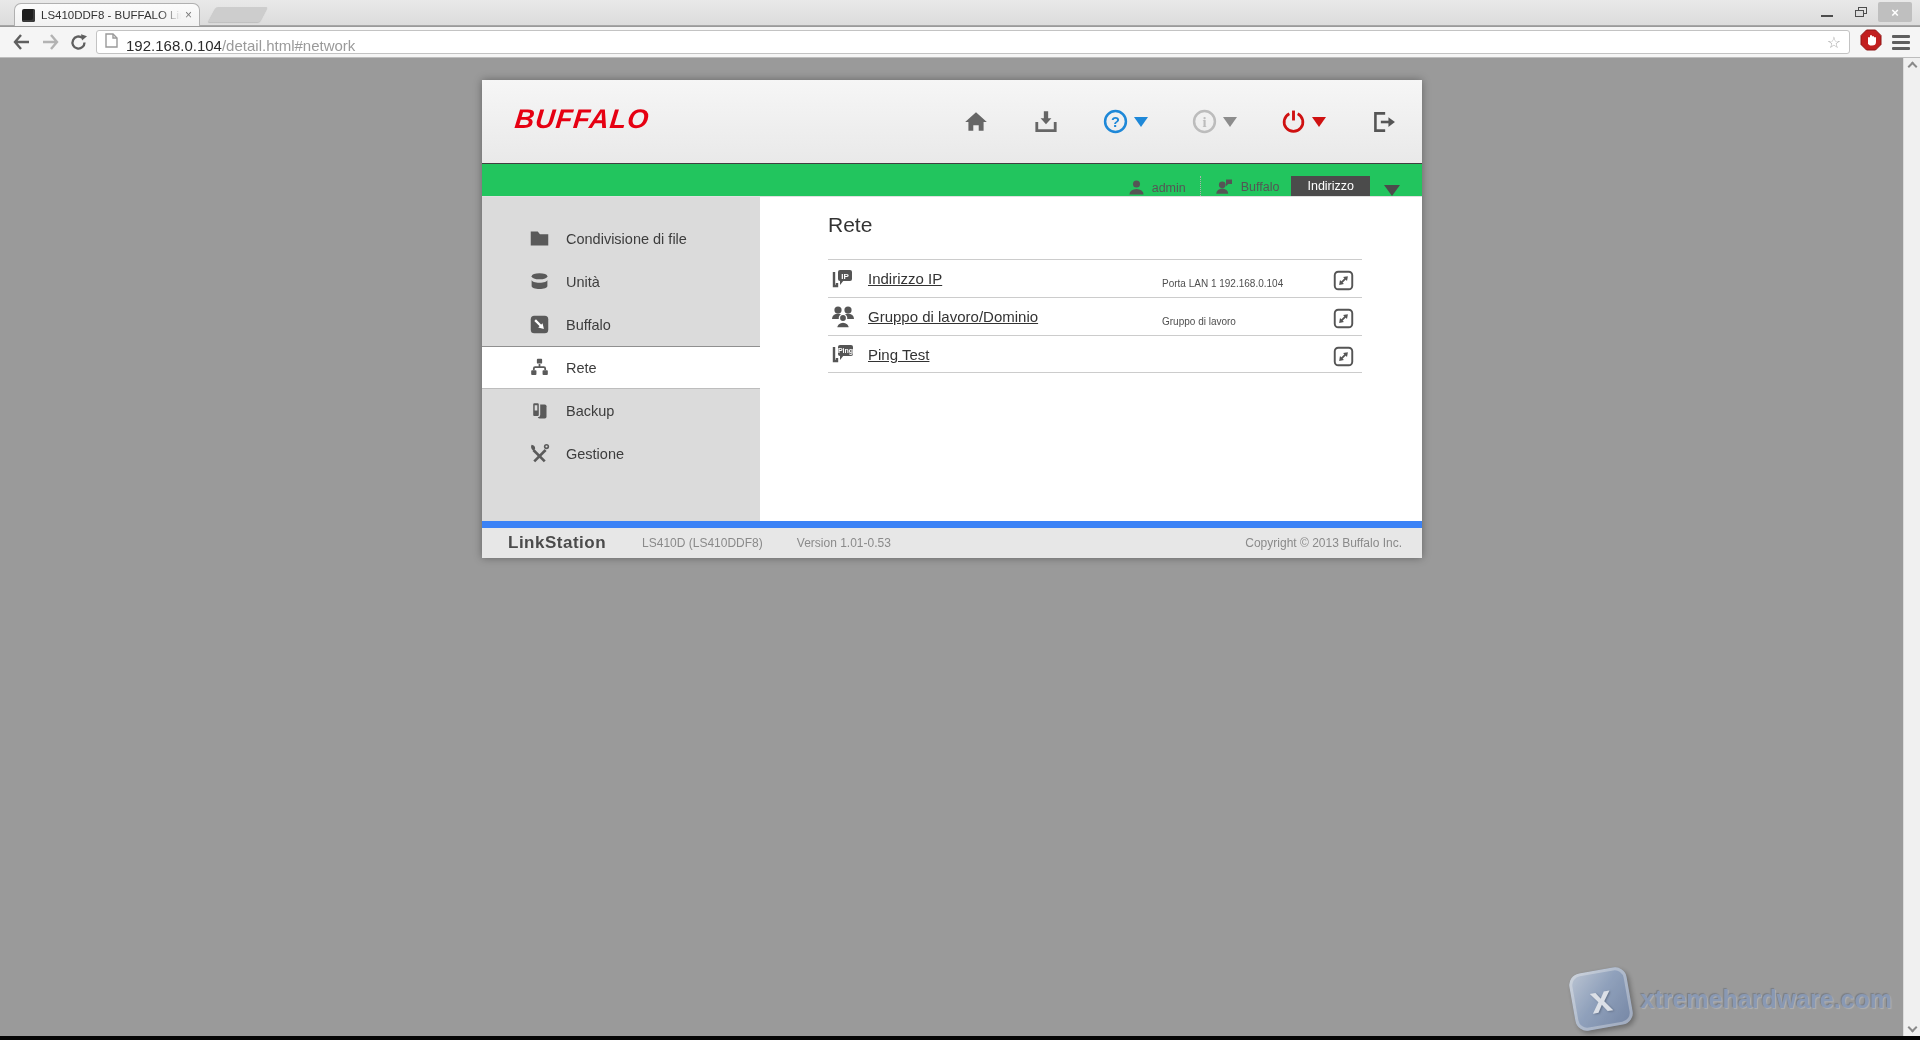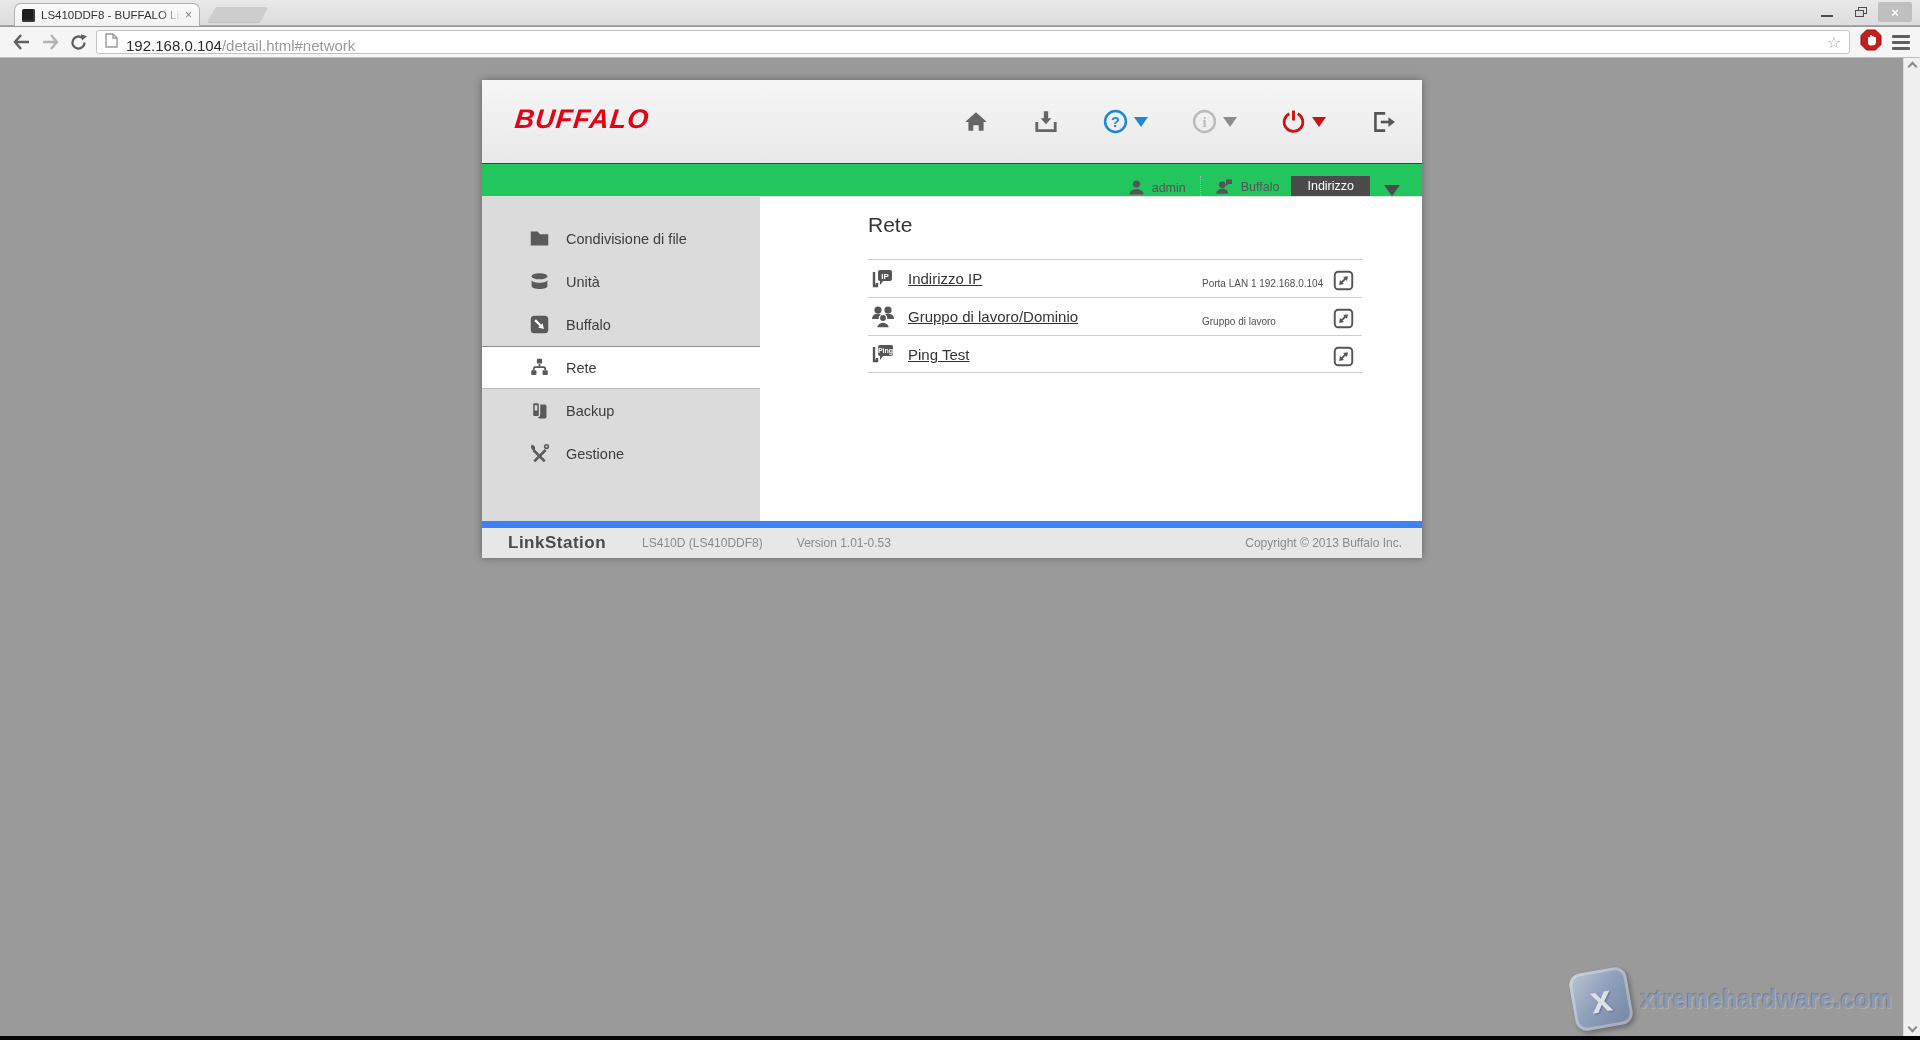--- a/index.html
+++ b/index.html
@@ -65,21 +65,21 @@
   .tri.red { border-top-color:#cf1111; }
 
   .user-bar { height:34px; background:#22c55e; border-top:1px solid #404040; border-bottom:1px solid #e0e0e0;
     display:flex; align-items:flex-end; justify-content:flex-end; padding-right:22px; flex:none; }
   .ub-item { display:flex; align-items:center; font-size:12.5px; color:#555; }
   .ub-sep { width:1px; height:20px; border-left:1px dotted #b0b0b0; margin:0 14px; }
   .lang-btn { background:#4b4b4b; color:#fff; font-size:12.5px; padding:3px 16px; margin-left:12px; }
   .ub-caret { width:0; height:0; border-left:8px solid transparent; border-right:8px solid transparent;
     border-top:11px solid #4b4b4b; margin-left:14px; }
 
-  .panel-body { flex:1; display:flex; min-height:0;gap:40px; }
+  .panel-body { flex:1; display:flex; min-height:0; }
   .sidebar { width:278px; background:#dbdbdb; padding-top:20px; flex:none; }
   .side-item { height:43px; display:flex; align-items:center; padding-left:46px; cursor:default; }
   .side-item .lbl { font-size:14.5px; color:#3d3d3d; margin-left:16px; }
   .side-item.selected { background:#fff; border-top:1px solid #8f8f8f; border-bottom:1px solid #bdbdbd; height:43px; }
   .side-ico { width:22px; height:22px; flex:none; display:flex; align-items:center; justify-content:center; }
 
   .main { flex:1; background:#fff; position:relative; }
   .main-title { position:absolute; left:68px; top:16px; font-size:21px; font-weight:normal; color:#333; }
   .rows { position:absolute; left:68px; right:60px; top:62px; }
   .mrow { height:38px; border-top:1px solid #ccc; position:relative; display:flex; align-items:center; }

